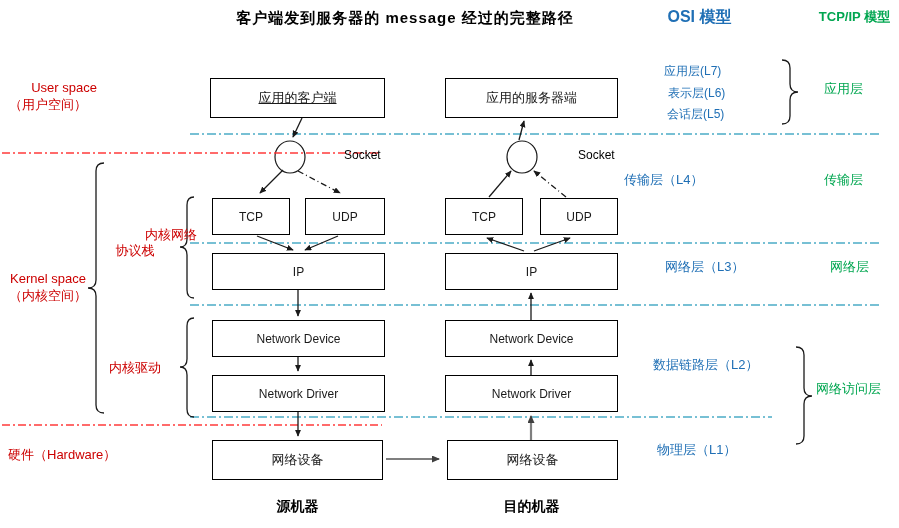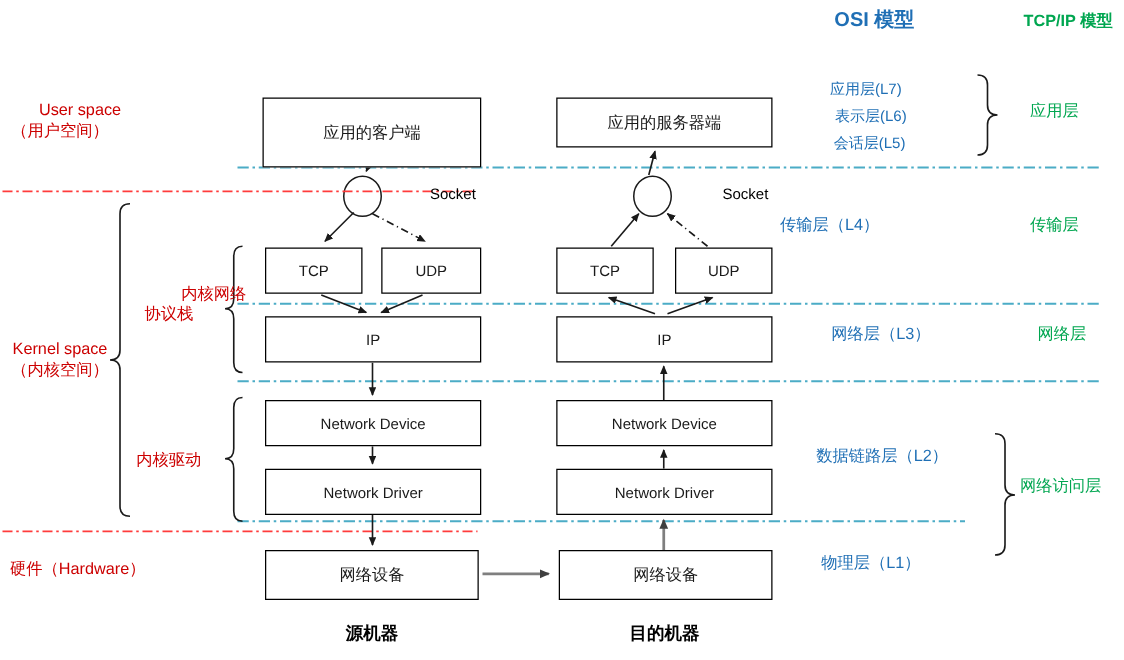--- a/index.html
+++ b/index.html
@@ -79,35 +79,36 @@
       <path d="M 531 320 L 531 293" marker-end="url(#ah)"></path>
       <path d="M 531 375 L 531 360" marker-end="url(#ah)"></path>
     </g>
 
     <g fill="none" stroke="#7f7f7f" stroke-width="2.2">
       <path d="M 386 459 L 439 459" marker-end="url(#ahg)"></path>
       <path d="M 531 440 L 531 416" marker-end="url(#ahg)"></path>
     </g>
   </svg>
 
+  <div class="lbl bold title center" style="left:185px;top:10px;width:440px;">客户端发到服务器的 message 经过的完整路径</div>
   <div class="lbl bold blue center" style="left:652px;top:9px;width:95px;font-size:16px;">OSI 模型</div>
   <div class="lbl bold green center" style="left:810px;top:9px;width:89px;font-size:13px;">TCP/IP 模型</div>
 
   <div class="lbl red center" style="left:16px;top:80px;width:96px;">User space</div>
   <div class="lbl red center" style="left:0;top:97px;width:96px;">（用户空间）</div>
   <div class="lbl red center" style="left:0;top:271px;width:96px;">Kernel space</div>
   <div class="lbl red center" style="left:0;top:288px;width:96px;">（内核空间）</div>
   <div class="lbl red center" style="left:98px;top:227px;width:74px;">
     <span style="display:block;margin-left:47px;">内核网络</span>
     <span style="display:block;">协议栈</span>
   </div>
   <div class="lbl red center" style="left:98px;top:360px;width:74px;">内核驱动</div>
   <div class="lbl red" style="left:8px;top:447px;">硬件（Hardware）</div>
 
-  <div class="box zh" style="left:210px;top:78px;width:175px;height:56px;">应用的客户端</div>
+  <div class="box zh" style="left:210px;top:78px;width:175px;height:40px;text-decoration:underline;">应用的客户端</div>
   <div class="lbl small" style="left:344px;top:147px;">Socket</div>
   <div class="box" style="left:212px;top:198px;width:78px;height:37px;">TCP</div>
   <div class="box" style="left:305px;top:198px;width:80px;height:37px;">UDP</div>
   <div class="box" style="left:212px;top:253px;width:173px;height:37px;">IP</div>
   <div class="box" style="left:212px;top:320px;width:173px;height:37px;">Network Device</div>
   <div class="box" style="left:212px;top:375px;width:173px;height:37px;">Network Driver</div>
   <div class="box zh" style="left:212px;top:440px;width:171px;height:40px;">网络设备</div>
   <div class="lbl bold caption center" style="left:210px;top:498px;width:175px;">源机器</div>
 
   <div class="box zh" style="left:445px;top:78px;width:173px;height:40px;">应用的服务器端</div>

